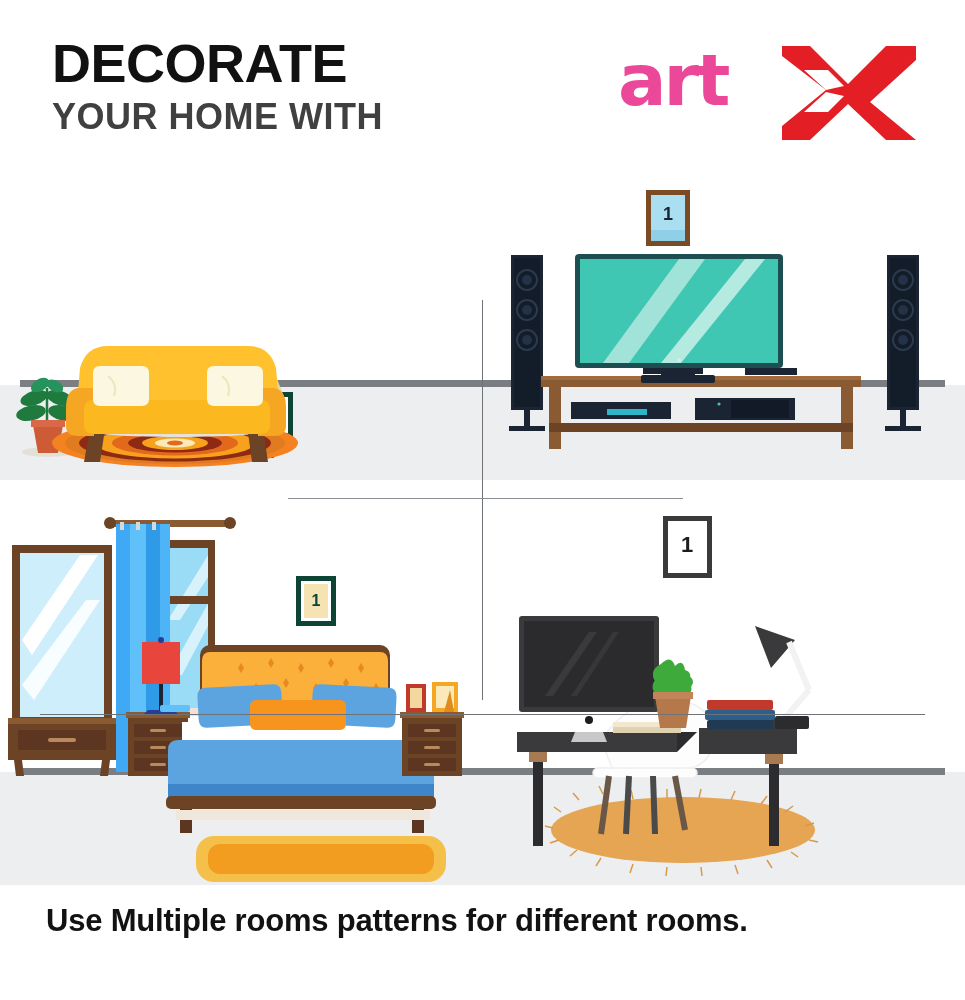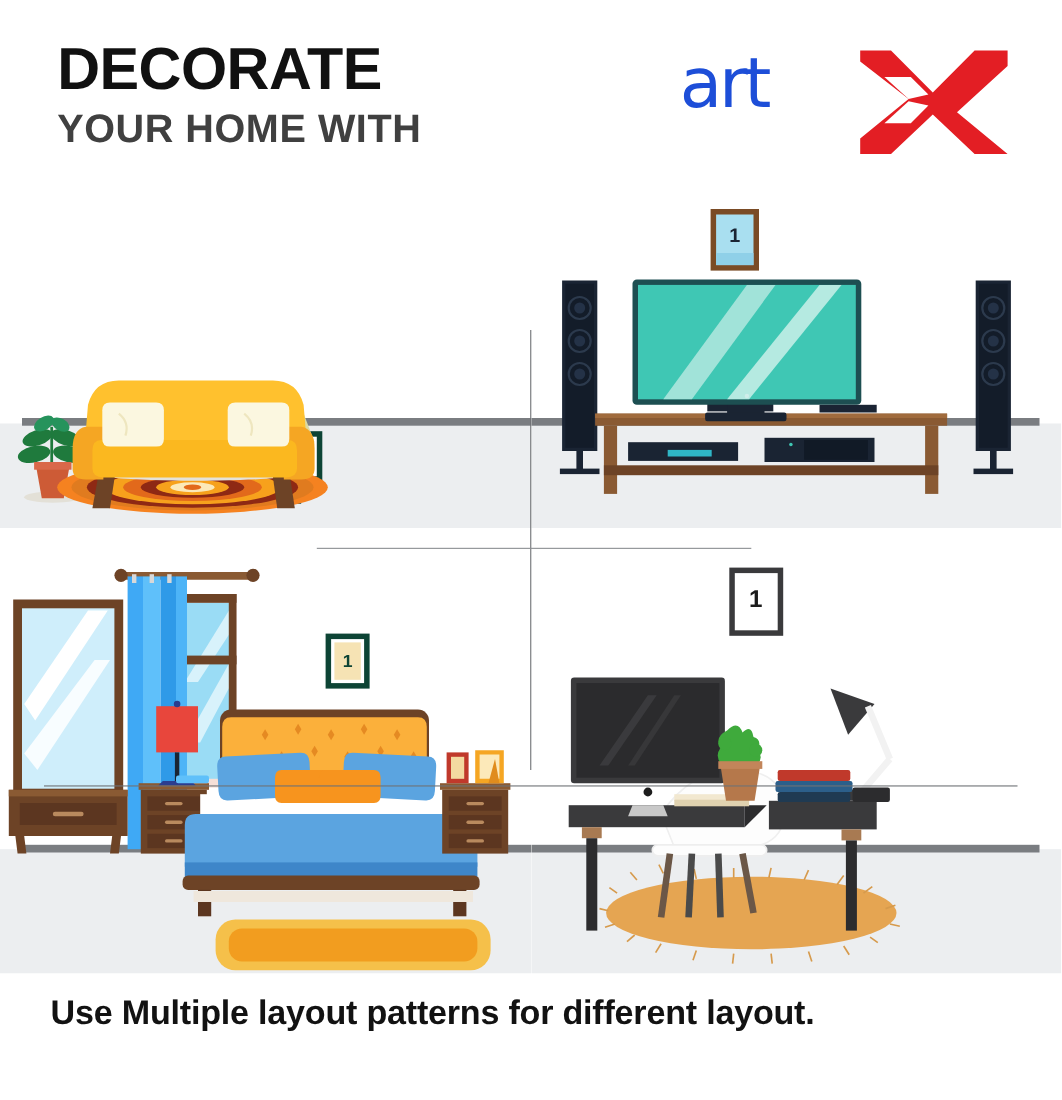--- a/index.html
+++ b/index.html
@@ -25,21 +25,21 @@
     font-family: "Liberation Sans", sans-serif;
   }
   .headline-2 {
     font-size: 36px; font-weight: bold; letter-spacing: 0.5px;
     color: #404040; line-height: 1.25; margin-top: 4px;
   }
 
   .logo { position: absolute; left: 618px; top: 44px; width: 300px; height: 96px; }
   .logo-art {
     position: absolute; left: 0; top: 0;
-    font-size: 63px; font-weight: normal; color: #1d4ed8;
+    font-size: 72px; font-weight: bold; color: #ec4899;
     letter-spacing: -3px; line-height: 1.0;
     font-family: "DejaVu Sans", sans-serif;
   }
   .logo-x { position: absolute; left: 158px; top: -4px; width: 145px; height: 100px; }
 
   
   .scenes { position: absolute; left: 0; top: 170px; width: 965px; height: 715px; }
   .scene { position: absolute; }
   .scene-lr { left: 0;   top: 0;   width: 483px; height: 310px; }
   .scene-tv { left: 483px; top: 0; width: 482px; height: 310px; }
@@ -444,15 +444,15 @@
         </g>
       </svg>
     </div>
 
     <div class="divider-v"></div>
     <div class="divider-h-mid"></div>
   </div>
 
   <div class="divider-h-bot"></div>
 
-  <div class="caption">Use Multiple layout patterns for different layout.</div>
+  <div class="caption">Use Multiple rooms patterns for different rooms.</div>
 
 </div>
 
 </body></html>

